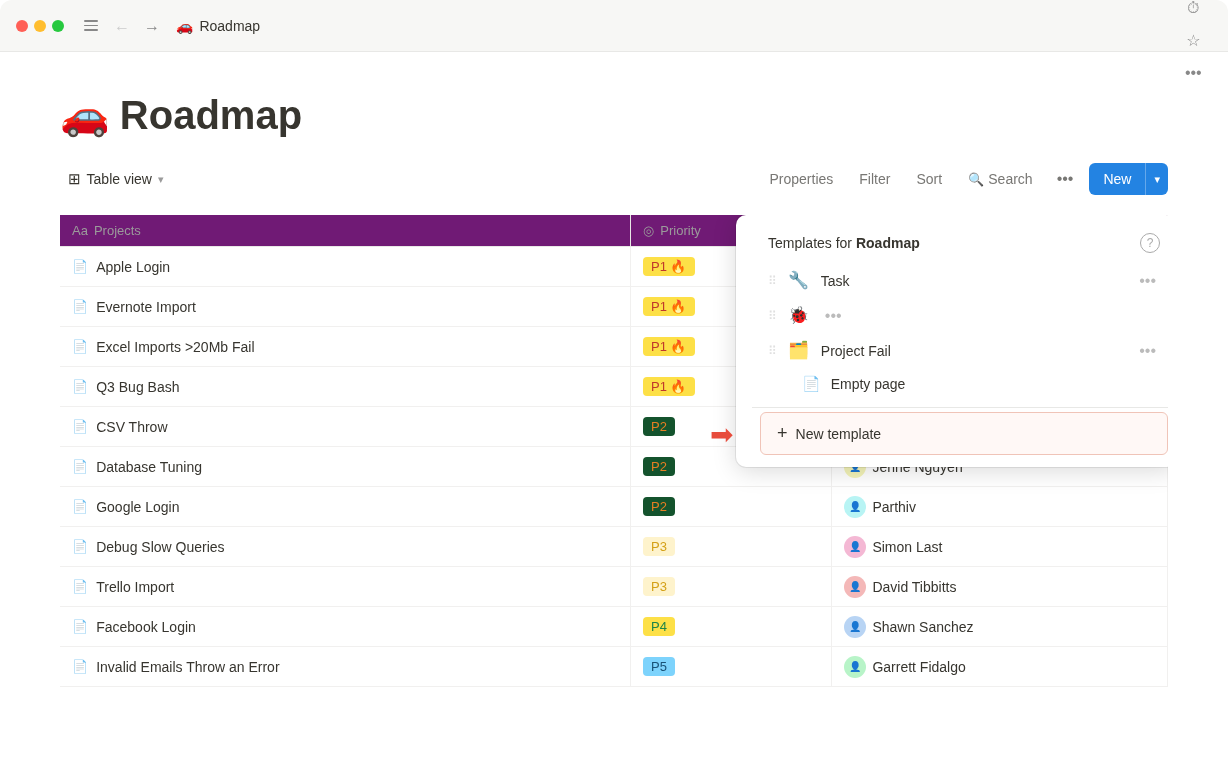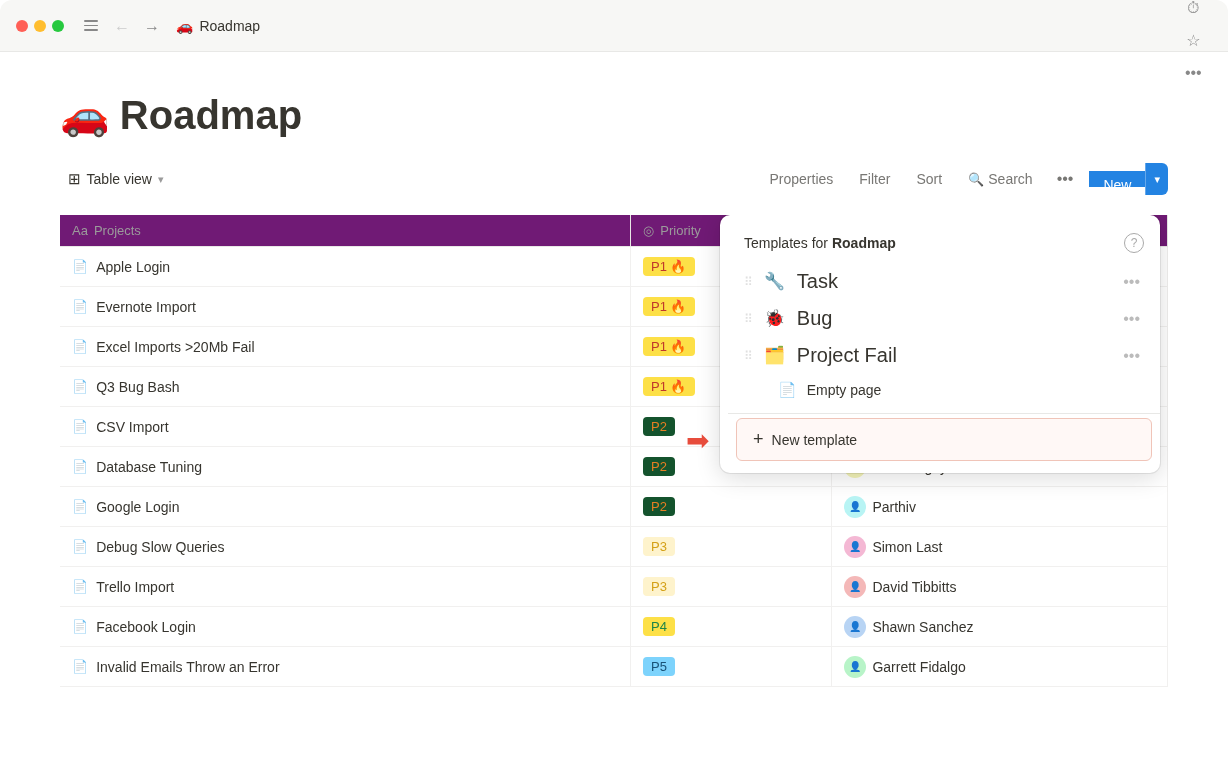--- a/index.html
+++ b/index.html
@@ -156,21 +156,21 @@
       overflow: hidden;
     }
     .new-btn-main {
       background: #2383e2;
       color: white;
       font-size: 14px;
       font-weight: 500;
       padding: 6px 14px;
       cursor: pointer;
       border: none;
-      height: 16px;
+      height: 32px;
     }
     .new-btn-dropdown {
       background: #2383e2;
       color: white;
       padding: 6px 8px;
       cursor: pointer;
       border: none;
       border-left: 1px solid rgba(255,255,255,0.3);
       height: 32px;
       display: flex;
@@ -248,27 +248,27 @@
     .header-cell {
       display: flex;
       align-items: center;
       gap: 6px;
     }
 
     
     .dropdown-panel {
       position: absolute;
       top: 0;
-      left: 660px;
+      left: 676px;
       width: 440px;
       background: white;
       border-radius: 10px;
       box-shadow: 0 4px 24px rgba(0,0,0,0.15), 0 0 0 1px rgba(0,0,0,0.08);
       z-index: 100;
-      padding: 12px 0 8px 8px;
+      padding: 12px 0 8px 16px;
     }
     .dropdown-header {
       display: flex;
       align-items: center;
       justify-content: space-between;
       padding: 6px 16px 10px 16px;
     }
     .dropdown-title {
       font-size: 14px;
       color: #37352f;
@@ -304,21 +304,21 @@
       flex-direction: column;
       gap: 2px;
       opacity: 0.6;
     }
     .template-item-icon {
       font-size: 17px;
       width: 24px;
       text-align: center;
     }
     .template-item-label {
-      font-size: 20px;
+      font-size: 14px;
       color: #37352f;
       flex: 1;
     }
     .template-item-dots {
       color: #bbb;
       font-size: 16px;
       cursor: pointer;
       padding: 0 4px;
     }
 
@@ -540,21 +540,21 @@
     <div class="person-cell">
       <div class="avatar" style="background:#f4d4b8; font-size:10px;">👤</div>
       <span>Alex Hao</span>
     </div>
   </td>
           </tr>
           <tr>
             <td>
     <div class="project-cell">
       <span class="doc-icon">📄</span>
-      <span>CSV Import</span>
+      <span>CSV Throw</span>
     </div>
   </td>
             <td><span class="priority-badge p2">P2</span></td>
             <td>
     <div class="person-cell">
       <div class="avatar" style="background:#d4b8f4; font-size:10px;">👤</div>
       <span>Sergey S...</span>
     </div>
   </td>
           </tr>
@@ -662,21 +662,20 @@
 
       <div class="template-item">
         <div class="template-drag">⠿</div>
         <div class="template-item-icon">🔧</div>
         <span class="template-item-label">Task</span>
         <span class="template-item-dots">•••</span>
       </div>
       <div class="template-item">
         <div class="template-drag">⠿</div>
         <div class="template-item-icon">🐞</div>
-        <span class="template-item-label">Bug</span>
         <span class="template-item-dots">•••</span>
       </div>
       <div class="template-item">
         <div class="template-drag">⠿</div>
         <div class="template-item-icon">🗂️</div>
         <span class="template-item-label">Project Fail</span>
         <span class="template-item-dots">•••</span>
       </div>
 
       <div class="empty-page-item">

